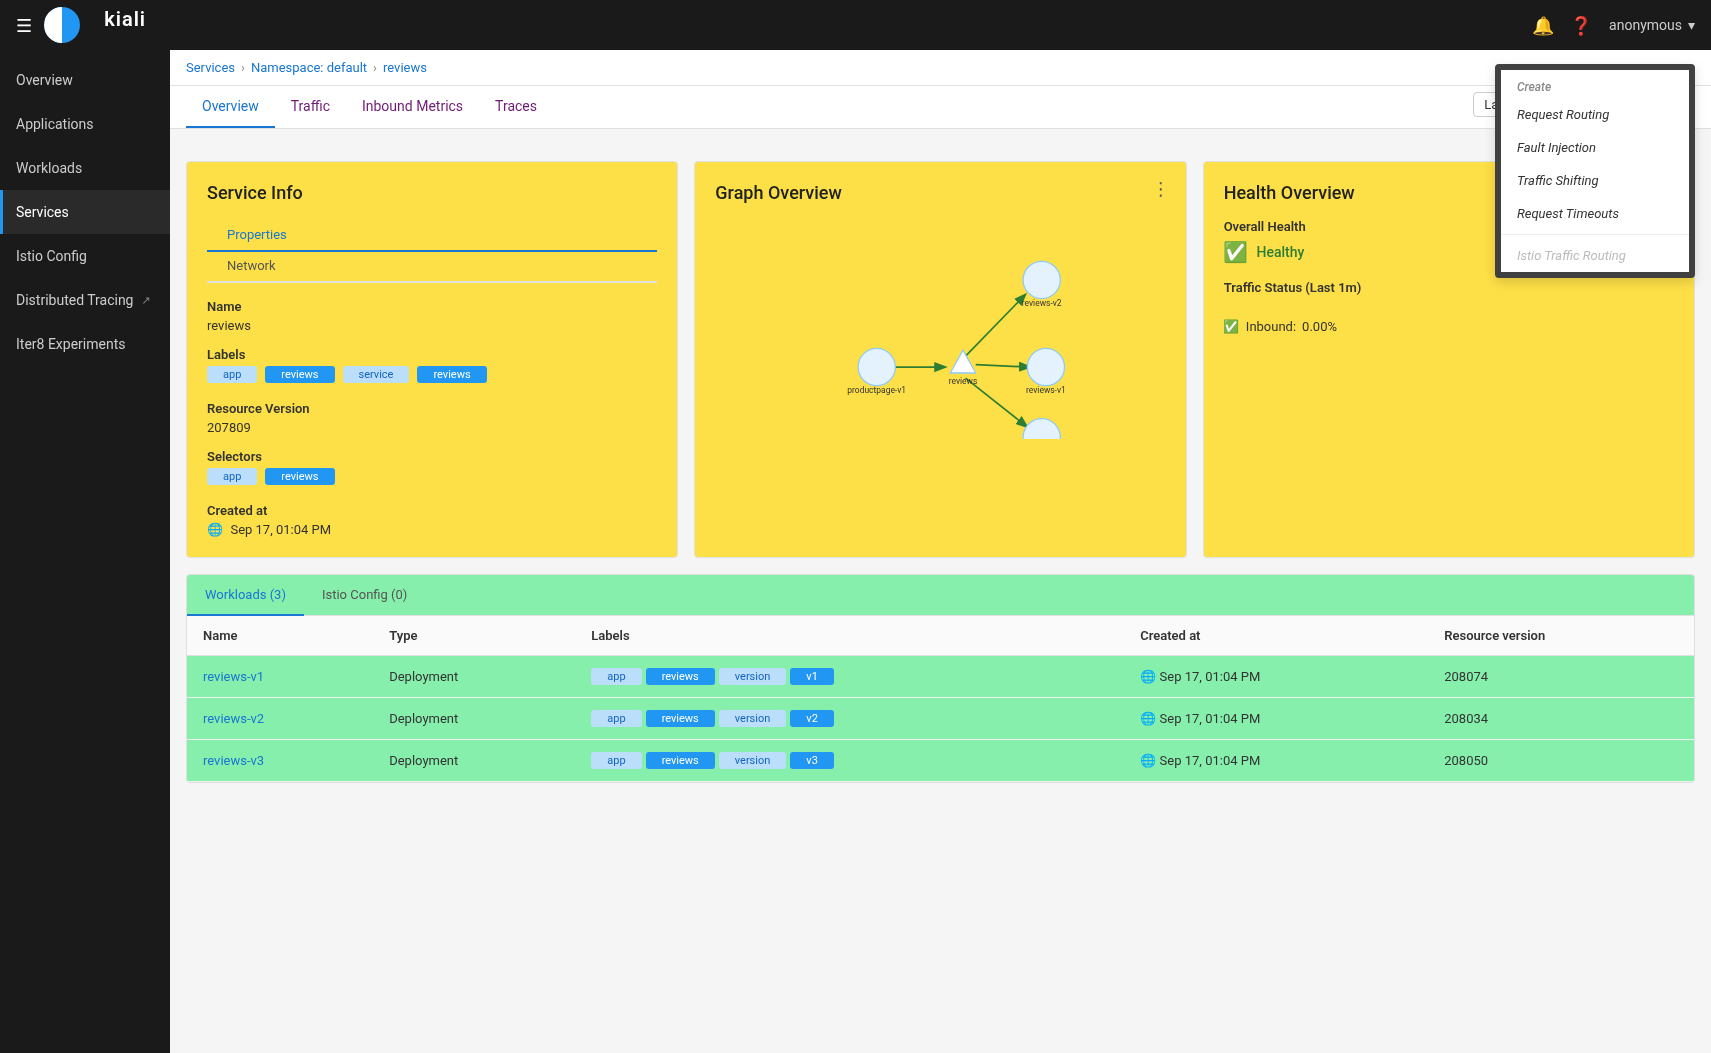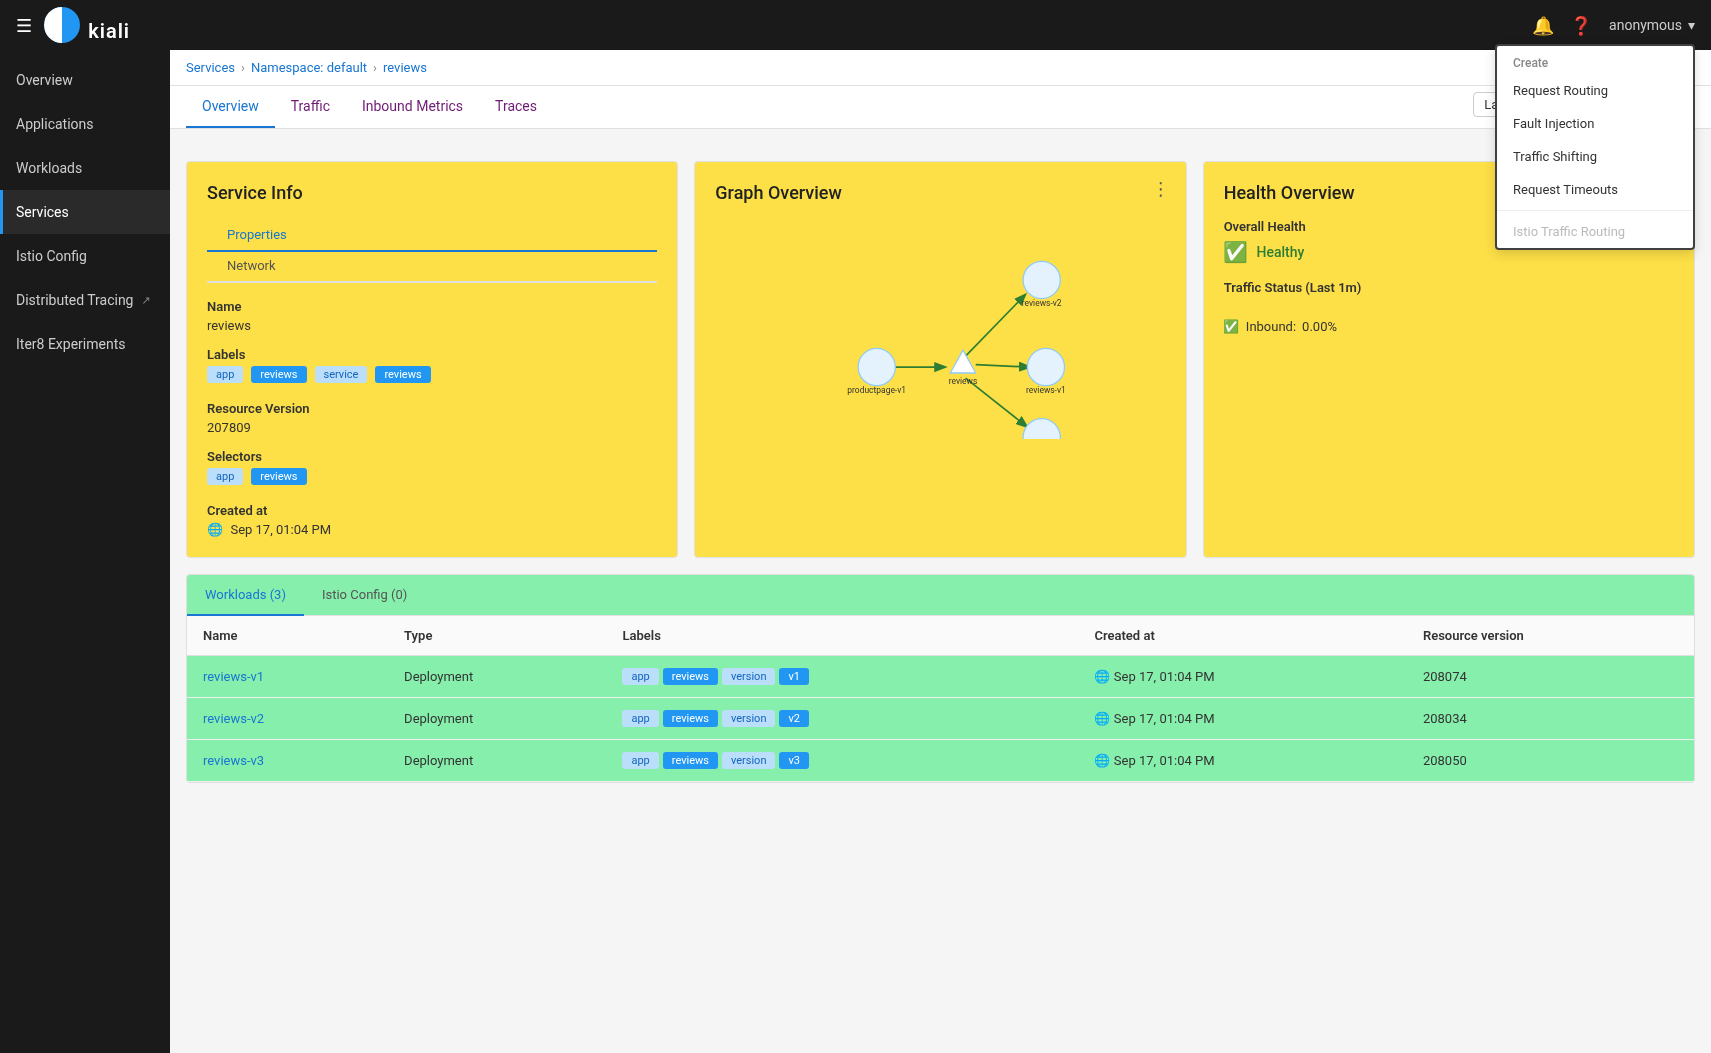--- a/index.html
+++ b/index.html
@@ -11,21 +11,21 @@
       color: #fff;
       display: flex;
       align-items: center;
       padding: 0 16px;
       height: 50px;
       flex-shrink: 0;
       justify-content: space-between;
     }
     .topnav-left { display: flex; align-items: center; gap: 12px; }
     .hamburger { color: #fff; font-size: 18px; cursor: pointer; }
-    .logo { display: flex; align-items: flex-end; gap: 8px; }
+    .logo { display: flex; align-items: flex-start; gap: 24px; }
     .logo-icon {
       width: 36px; height: 36px;
       background: #2196F3;
       border-radius: 50%;
       display: flex; align-items: center; justify-content: center;
       position: relative;
       overflow: hidden;
     }
     .logo-icon::before {
       content: '';
@@ -123,28 +123,29 @@
     .actions-btn-main {
       background: #1976D2; color: #fff; padding: 6px 14px; font-size: 13px;
       border: none; cursor: pointer;
     }
     .actions-btn-arrow {
       background: #1565C0; color: #fff; padding: 6px 8px; font-size: 13px;
       border: none; cursor: pointer; border-left: 1px solid #1565C0;
     }
     .dropdown-menu {
       position: absolute;
-      top: 44px;
+      top: 64px;
       right: 16px;
       background: #fff;
-      border: 2px solid #404040;
+      border: 6px solid #404040;
       border-radius: 4px;
       box-shadow: 0 4px 12px rgba(0,0,0,0.15);
       min-width: 200px;
       z-index: 100;
+      font-style: italic;
     }
     .dropdown-section-label {
       padding: 10px 16px 4px;
       font-size: 12px;
       color: #888;
       font-weight: 500;
     }
     .dropdown-item {
       padding: 9px 16px;
       cursor: pointer;
@@ -255,21 +256,21 @@
     .data-table td {
       padding: 12px 16px;
       font-size: 13px;
       color: #333;
       border-bottom: 1px solid #f0f0f0;
     }
     .data-table a { color: #1976D2; text-decoration: none; }
 
     .badge-group { display: flex; align-items: center; gap: 4px; flex-wrap: wrap; }
     .badge {
-      padding: 2px 9px;
+      padding: 2px 16px;
       border-radius: 3px;
       font-size: 11px;
     }
     .badge-blue-light { background: #bbdefb; color: #1565C0; }
     .badge-blue { background: #2196F3; color: #fff; }
   </style>
 </head>
 <body>
 
 <nav class="topnav">

